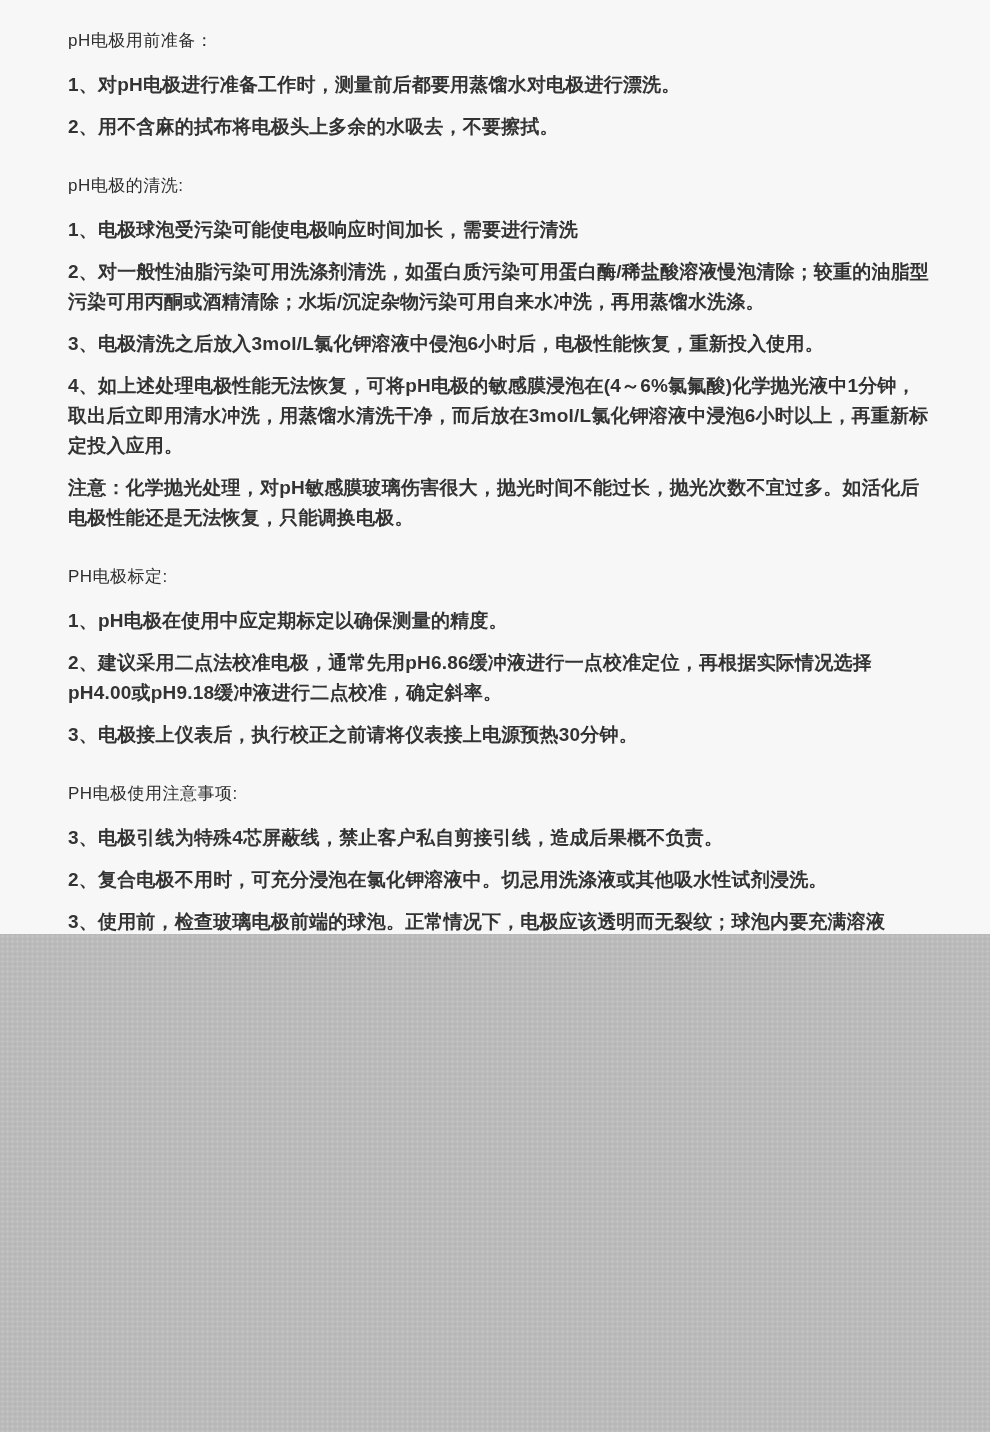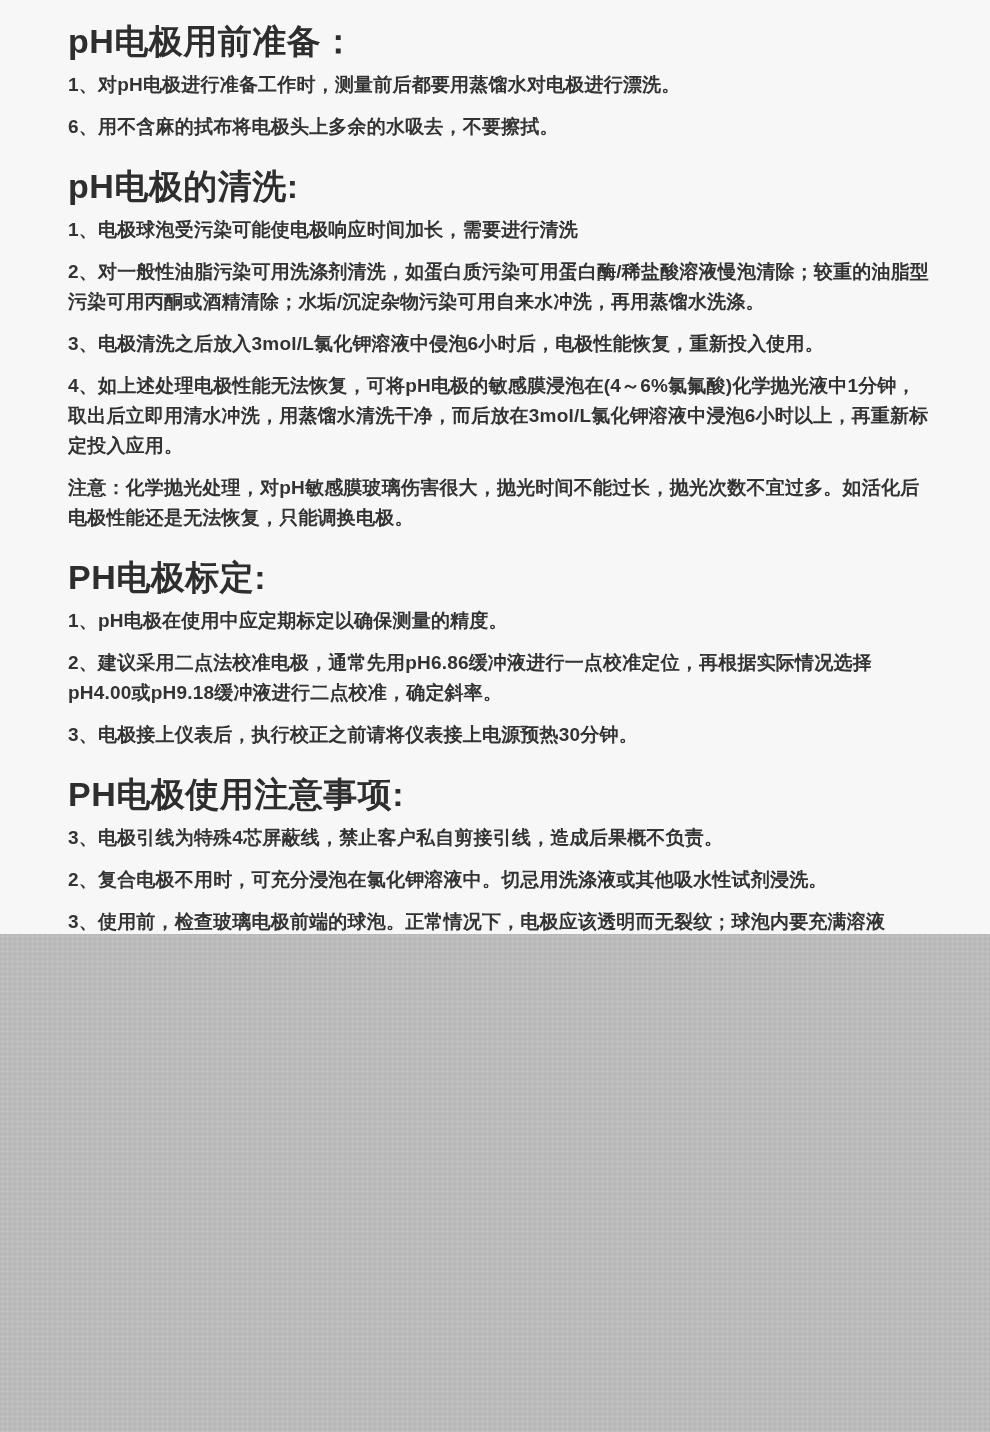--- a/index.html
+++ b/index.html
@@ -9,23 +9,23 @@
     height: 1432px;
     background: #f7f7f7;
     overflow: hidden;
     font-family: "Liberation Sans", "DejaVu Sans", sans-serif;
     color: #333333;
   }
   .content {
     padding: 24px 60px 0 68px;
   }
   .section-title {
-    font-size: 34px;
+    font-size: 17px;
     line-height: 34px;
-    font-weight: 700;
+    font-weight: 400;
     color: #2e2e2e;
     margin: 27px 0 0 0;
     letter-spacing: 0.5px;
   }
   .section-title.first {
     margin-top: 0;
   }
   .item {
     font-size: 19px;
     line-height: 30px;
@@ -50,21 +50,21 @@
   }
 </style>
 </head>
 <body>
 
 <div class="page">
   <div class="content">
 
     <h2 class="section-title first">pH电极用前准备：</h2>
     <p class="item">1、对pH电极进行准备工作时，测量前后都要用蒸馏水对电极进行漂洗。</p>
-    <p class="item">6、用不含麻的拭布将电极头上多余的水吸去，不要擦拭。</p>
+    <p class="item">2、用不含麻的拭布将电极头上多余的水吸去，不要擦拭。</p>
 
     <h2 class="section-title">pH电极的清洗:</h2>
     <p class="item">1、电极球泡受污染可能使电极响应时间加长，需要进行清洗</p>
     <p class="item">2、对一般性油脂污染可用洗涤剂清洗，如蛋白质污染可用蛋白酶/稀盐酸溶液慢泡清除；较重的油脂型污染可用丙酮或酒精清除；水垢/沉淀杂物污染可用自来水冲洗，再用蒸馏水洗涤。</p>
     <p class="item">3、电极清洗之后放入3mol/L氯化钾溶液中侵泡6小时后，电极性能恢复，重新投入使用。</p>
     <p class="item">4、如上述处理电极性能无法恢复，可将pH电极的敏感膜浸泡在(4～6%氯氟酸)化学抛光液中1分钟，取出后立即用清水冲洗，用蒸馏水清洗干净，而后放在3mol/L氯化钾溶液中浸泡6小时以上，再重新标定投入应用。</p>
     <p class="item">注意：化学抛光处理，对pH敏感膜玻璃伤害很大，抛光时间不能过长，抛光次数不宜过多。如活化后电极性能还是无法恢复，只能调换电极。</p>
 
     <h2 class="section-title">PH电极标定:</h2>
     <p class="item">1、pH电极在使用中应定期标定以确保测量的精度。</p>

